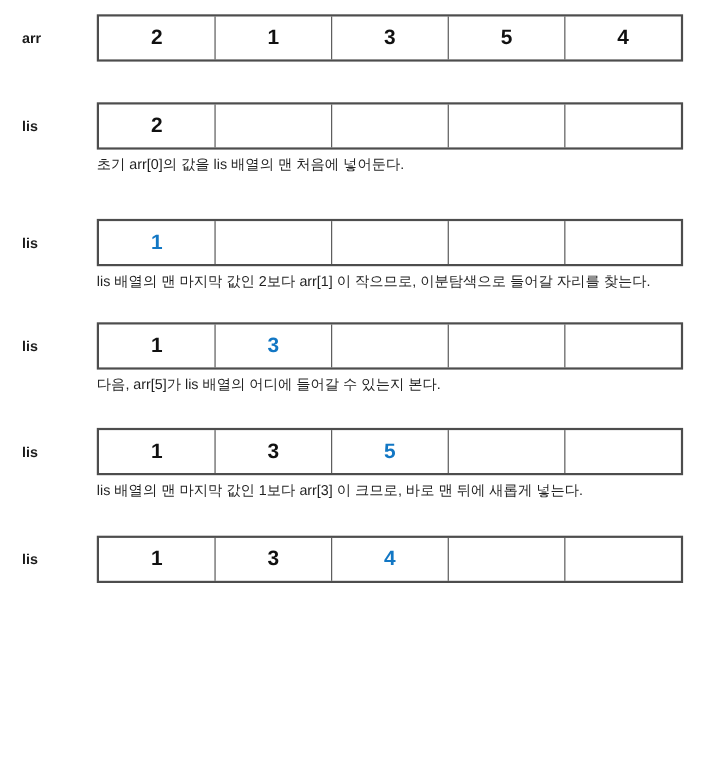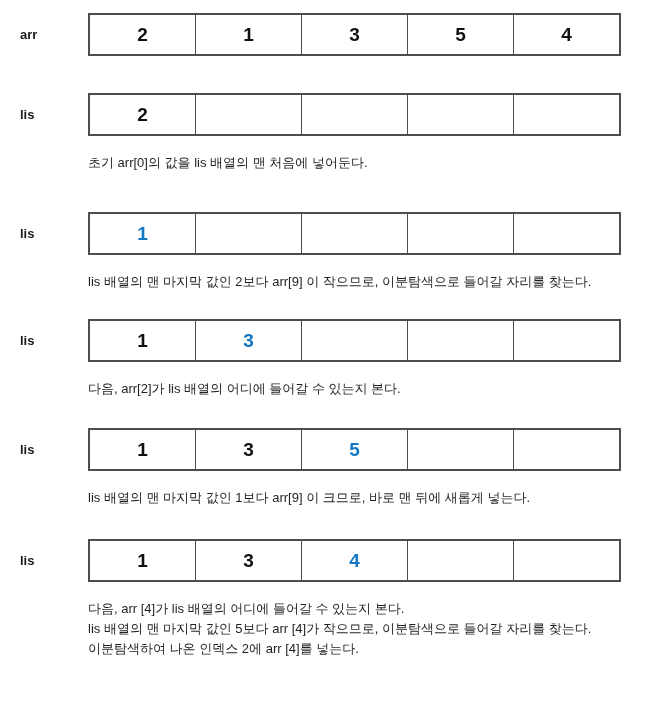--- a/index.html
+++ b/index.html
@@ -47,21 +47,21 @@
     justify-content: center;
     border-left: 1px solid #4d4d4d;
     font-weight: bold;
     font-size: 19px;
     color: #111111;
   }
   .cell:first-child { border-left: none; }
   .cell.hl { color: var(--hl, #1277c4); }
   .captions {
     margin-left: 88px;
-    margin-top: 17px;
+    margin-top: 4px;
     font-size: 13px;
     line-height: 20px;
     color: #1f1f1f;
   }
   
   .s-arr  { margin-bottom: 37px; }
   .s-lis1 { margin-bottom: 39px; }
   .s-lis2 { margin-bottom: 27px; }
   .s-lis3 { margin-bottom: 29px; }
   .s-lis4 { margin-bottom: 31px; }
@@ -105,67 +105,62 @@
       <div class="label">lis</div>
       <div class="table">
         <div class="cell hl">1</div>
         <div class="cell"></div>
         <div class="cell"></div>
         <div class="cell"></div>
         <div class="cell"></div>
       </div>
     </div>
     <div class="captions">
-      <div class="caption">lis 배열의 맨 마지막 값인 2보다 arr[9] 이 작으므로, 이분탐색으로 들어갈 자리를 찾는다.</div>
+      <div class="caption">lis 배열의 맨 마지막 값인 2보다 arr[1] 이 작으므로, 이분탐색으로 들어갈 자리를 찾는다.</div>
     </div>
   </div>
 
   <div class="section s-lis3">
     <div class="row">
       <div class="label">lis</div>
       <div class="table">
         <div class="cell">1</div>
         <div class="cell hl">3</div>
         <div class="cell"></div>
         <div class="cell"></div>
         <div class="cell"></div>
       </div>
     </div>
     <div class="captions">
-      <div class="caption">다음, arr[2]가 lis 배열의 어디에 들어갈 수 있는지 본다.</div>
+      <div class="caption">다음, arr[5]가 lis 배열의 어디에 들어갈 수 있는지 본다.</div>
     </div>
   </div>
 
   <div class="section s-lis4">
     <div class="row">
       <div class="label">lis</div>
       <div class="table">
         <div class="cell">1</div>
         <div class="cell">3</div>
         <div class="cell hl">5</div>
         <div class="cell"></div>
         <div class="cell"></div>
       </div>
     </div>
     <div class="captions">
-      <div class="caption">lis 배열의 맨 마지막 값인 1보다 arr[9] 이  크므로, 바로 맨 뒤에 새롭게 넣는다.</div>
+      <div class="caption">lis 배열의 맨 마지막 값인 1보다 arr[3] 이  크므로, 바로 맨 뒤에 새롭게 넣는다.</div>
     </div>
   </div>
 
   <div class="section s-lis5">
     <div class="row">
       <div class="label">lis</div>
       <div class="table">
         <div class="cell">1</div>
         <div class="cell">3</div>
         <div class="cell hl">4</div>
         <div class="cell"></div>
         <div class="cell"></div>
       </div>
     </div>
-    <div class="captions">
-      <div class="caption">다음, arr [4]가 lis 배열의 어디에 들어갈 수 있는지 본다.</div>
-      <div class="caption">lis 배열의 맨 마지막 값인 5보다 arr [4]가 작으므로, 이분탐색으로 들어갈 자리를 찾는다.</div>
-      <div class="caption">이분탐색하여 나온 인덱스 2에 arr [4]를 넣는다.</div>
-    </div>
   </div>
 
 </div>
 
 </body></html>

